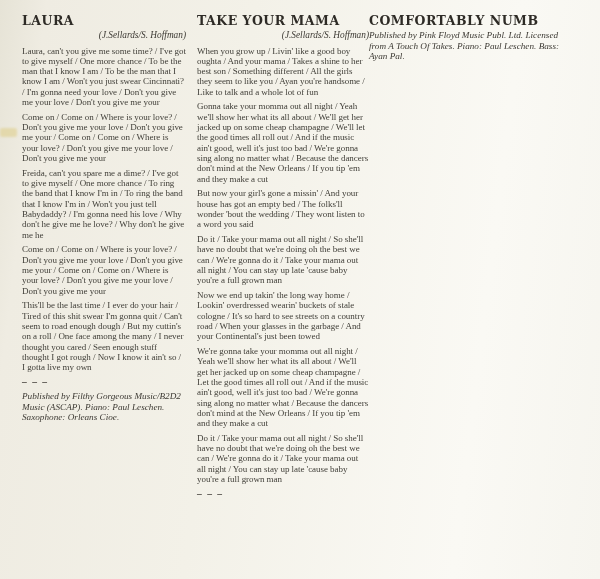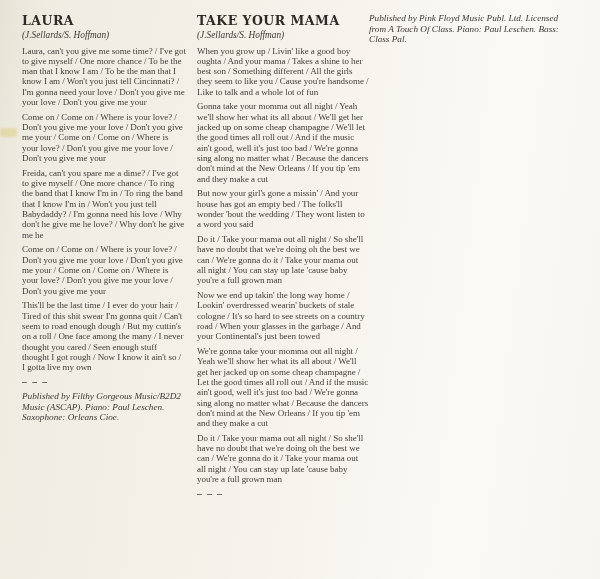--- a/index.html
+++ b/index.html
@@ -29,20 +29,21 @@
     font-size: 12.5px;
     letter-spacing: 0.5px;
     color: #2e2b26;
   }
   .credit {
     margin: 0 0 5px 0;
     font-style: italic;
     font-size: 9.3px;
     line-height: 10.5px;
     color: #3c3933;
+    text-align: right;
   }
   .lyric {
     margin: 0 0 4.5px 0;
     font-size: 9px;
     line-height: 10.3px;
     letter-spacing: -0.05px;
   }
   .sep {
     margin: 3px 0 4px 0;
     font-size: 9.5px;
@@ -70,39 +71,40 @@
 </head>
 <body>
 
 <div class="page">
 
   <div class="scan-artifact"></div>
 
   <section class="col col-1">
     <h2 class="song-title">LAURA</h2>
     <p class="credit">(J.Sellards/S. Hoffman)</p>
-    <p class="lyric">Laura, can't you give me some time? / I've got to give myself / One more chance / To be the man that I know I am / To be the man that I know I am / Won't you just tell Cincinnati? / I'm gonna need your love / Don't you give me your love / Don't you give me your</p>
+    <p class="lyric">Laura, can't you give me some time? / I've got to give myself / One more chance / To be the man that I know I am / To be the man that I know I am / Won't you just swear Cincinnati? / I'm gonna need your love / Don't you give me your love / Don't you give me your</p>
     <p class="lyric">Come on / Come on / Where is your love? / Don't you give me your love / Don't you give me your / Come on / Come on / Where is your love? / Don't you give me your love / Don't you give me your</p>
     <p class="lyric">Freida, can't you spare me a dime? / I've got to give myself / One more chance / To ring the band that I know I'm in / To ring the band that I know I'm in / Won't you just tell Babydaddy? / I'm gonna need his love / Why don't he give me he love? / Why don't he give me he</p>
     <p class="lyric">Come on / Come on / Where is your love? / Don't you give me your love / Don't you give me your / Come on / Come on / Where is your love? / Don't you give me your love / Don't you give me your</p>
     <p class="lyric">This'll be the last time / I ever do your hair / Tired of this shit swear I'm gonna quit / Can't seem to road enough dough / But my cuttin's on a roll / One face among the many / I never thought you cared / Seen enough stuff thought I got rough / Now I know it ain't so / I gotta live my own</p>
     <div class="sep">– – –</div>
     <p class="pub">Published by Filthy Gorgeous Music/B2D2 Music (ASCAP). Piano: Paul Leschen. Saxophone: Orleans Cioe.</p>
   </section>
 
   <section class="col col-2">
     <h2 class="song-title">TAKE YOUR MAMA</h2>
     <p class="credit">(J.Sellards/S. Hoffman)</p>
-    <p class="lyric">When you grow up / Livin' like a good boy oughta / And your mama / Takes a shine to her best son / Something different / All the girls they seem to like you / Cause you're handsome / Like to talk and a whole lot of fun</p>
+    <p class="lyric">When you grow up / Livin' like a good boy oughta / And your mama / Takes a shine to her best son / Something different / All the girls they seem to like you / Ayan you're handsome / Like to talk and a whole lot of fun</p>
     <p class="lyric">Gonna take your momma out all night / Yeah we'll show her what its all about / We'll get her jacked up on some cheap champagne / We'll let the good times all roll out / And if the music ain't good, well it's just too bad / We're gonna sing along no matter what / Because the dancers don't mind at the New Orleans / If you tip 'em and they make a cut</p>
     <p class="lyric">But now your girl's gone a missin' / And your house has got an empty bed / The folks'll wonder 'bout the wedding / They wont listen to a word you said</p>
     <p class="lyric">Do it / Take your mama out all night / So she'll have no doubt that we're doing oh the best we can / We're gonna do it / Take your mama out all night / You can stay up late 'cause baby you're a full grown man</p>
     <p class="lyric">Now we end up takin' the long way home / Lookin' overdressed wearin' buckets of stale cologne / It's so hard to see streets on a country road / When your glasses in the garbage / And your Continental's just been towed</p>
     <p class="lyric">We're gonna take your momma out all night / Yeah we'll show her what its all about / We'll get her jacked up on some cheap champagne / Let the good times all roll out / And if the music ain't good, well it's just too bad / We're gonna sing along no matter what / Because the dancers don't mind at the New Orleans / If you tip 'em and they make a cut</p>
     <p class="lyric">Do it / Take your mama out all night / So she'll have no doubt that we're doing oh the best we can / We're gonna do it / Take your mama out all night / You can stay up late 'cause baby you're a full grown man</p>
     <div class="sep">– – –</div>
   </section>
 
   <section class="col col-3">
-    <p class="pub">Published by Pink Floyd Music Publ. Ltd. Licensed from A Touch Of Class. Piano: Paul Leschen. Bass: Class Pal.</p>
+    <h2 class="song-title">COMFORTABLY NUMB</h2>
+    <p class="pub">Published by Pink Floyd Music Publ. Ltd. Licensed from A Touch Of Takes. Piano: Paul Leschen. Bass: Ayan Pal.</p>
   </section>
 
 </div>
 
 </body></html>

